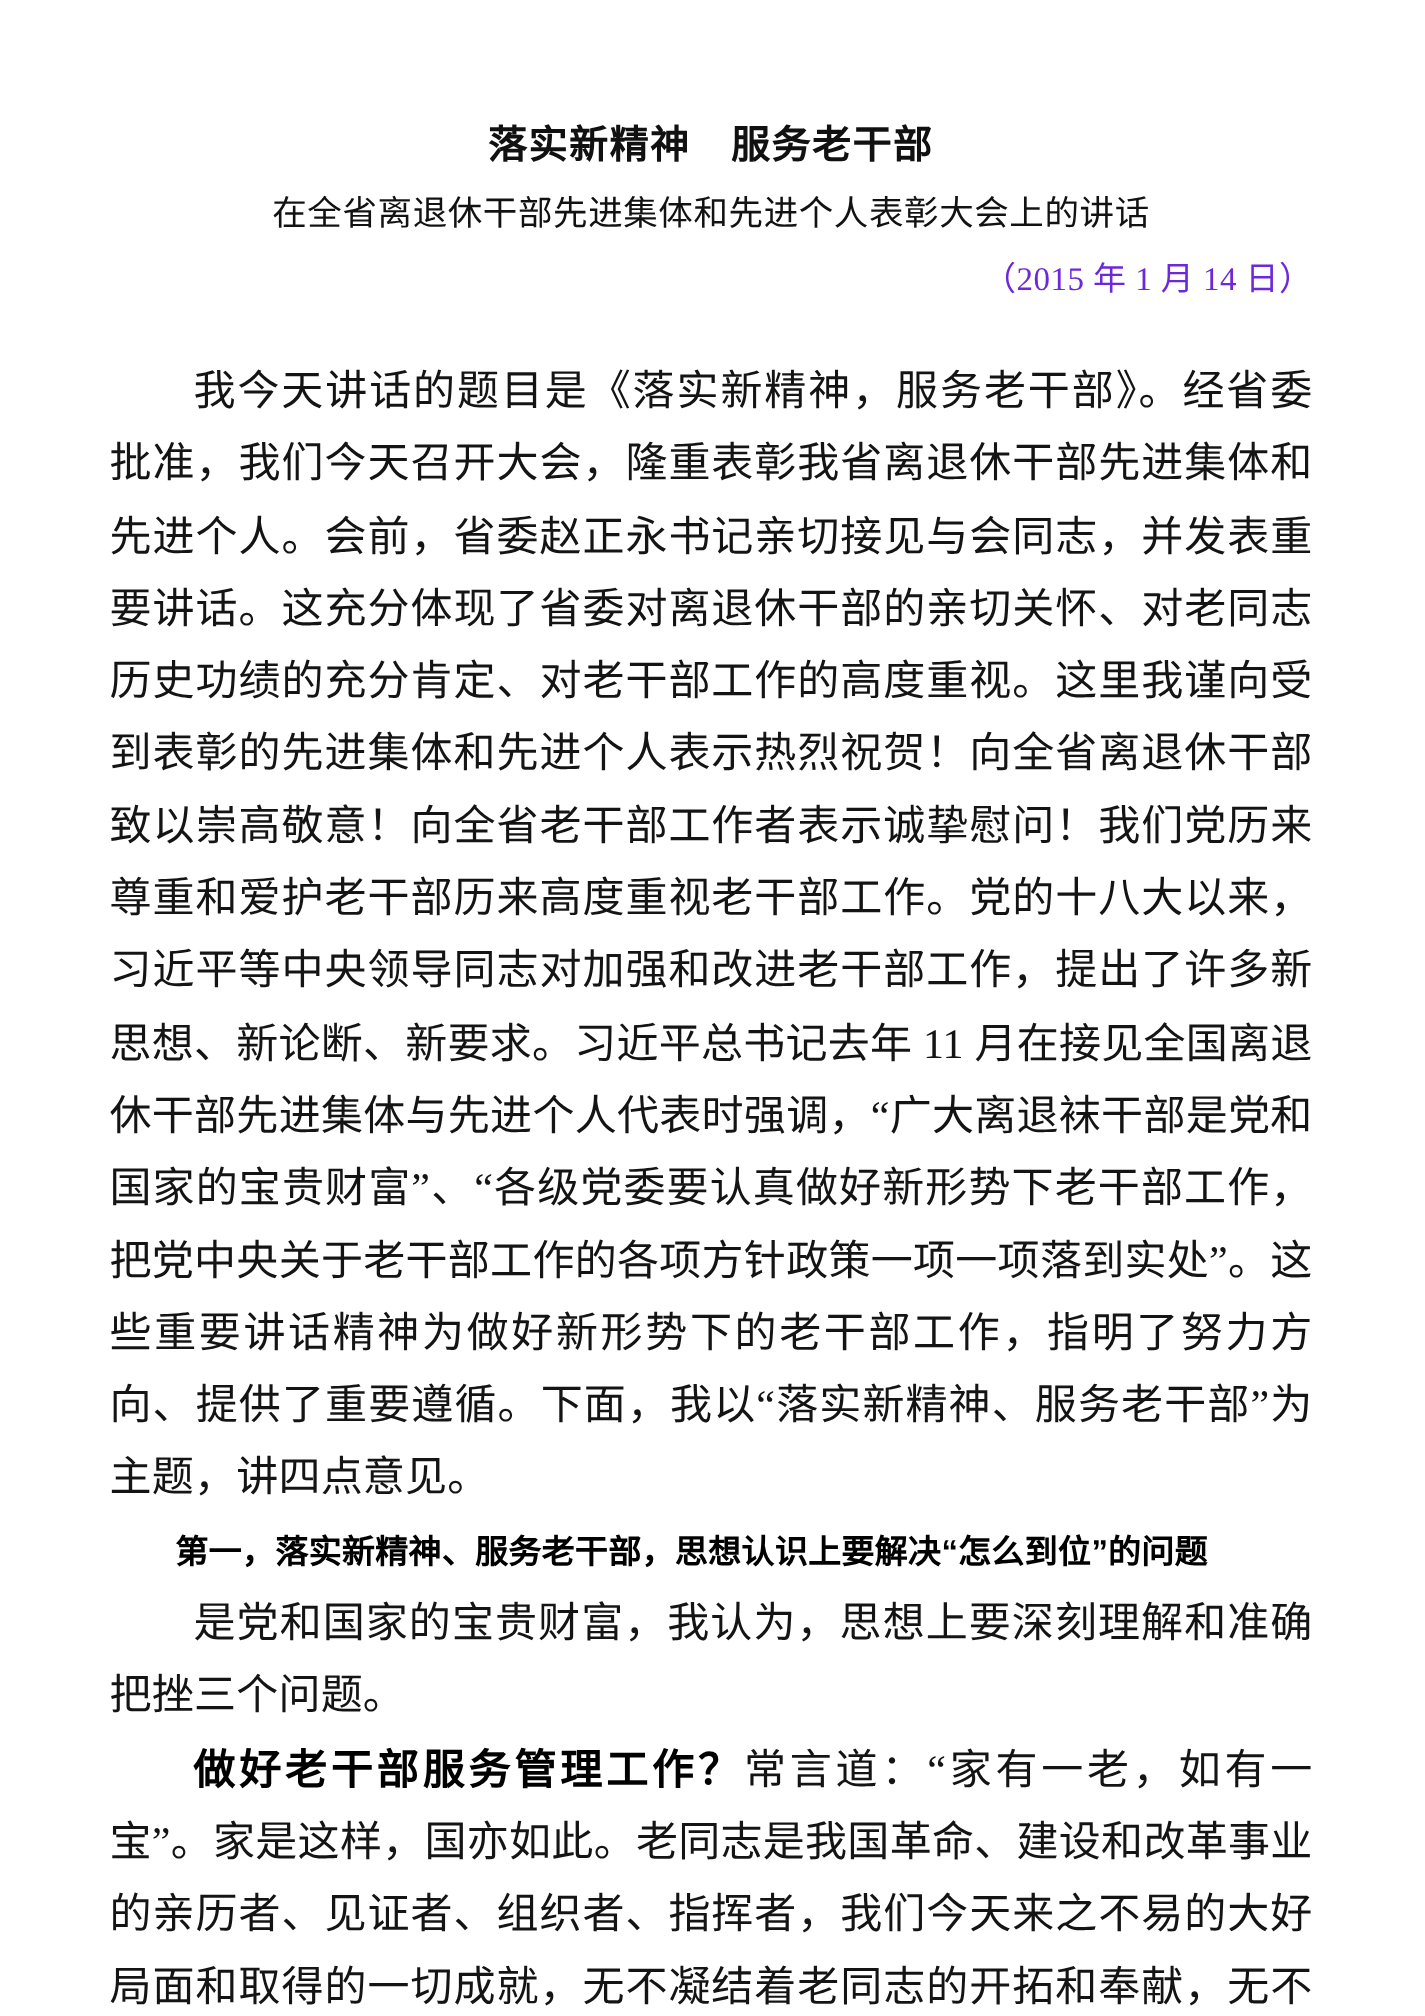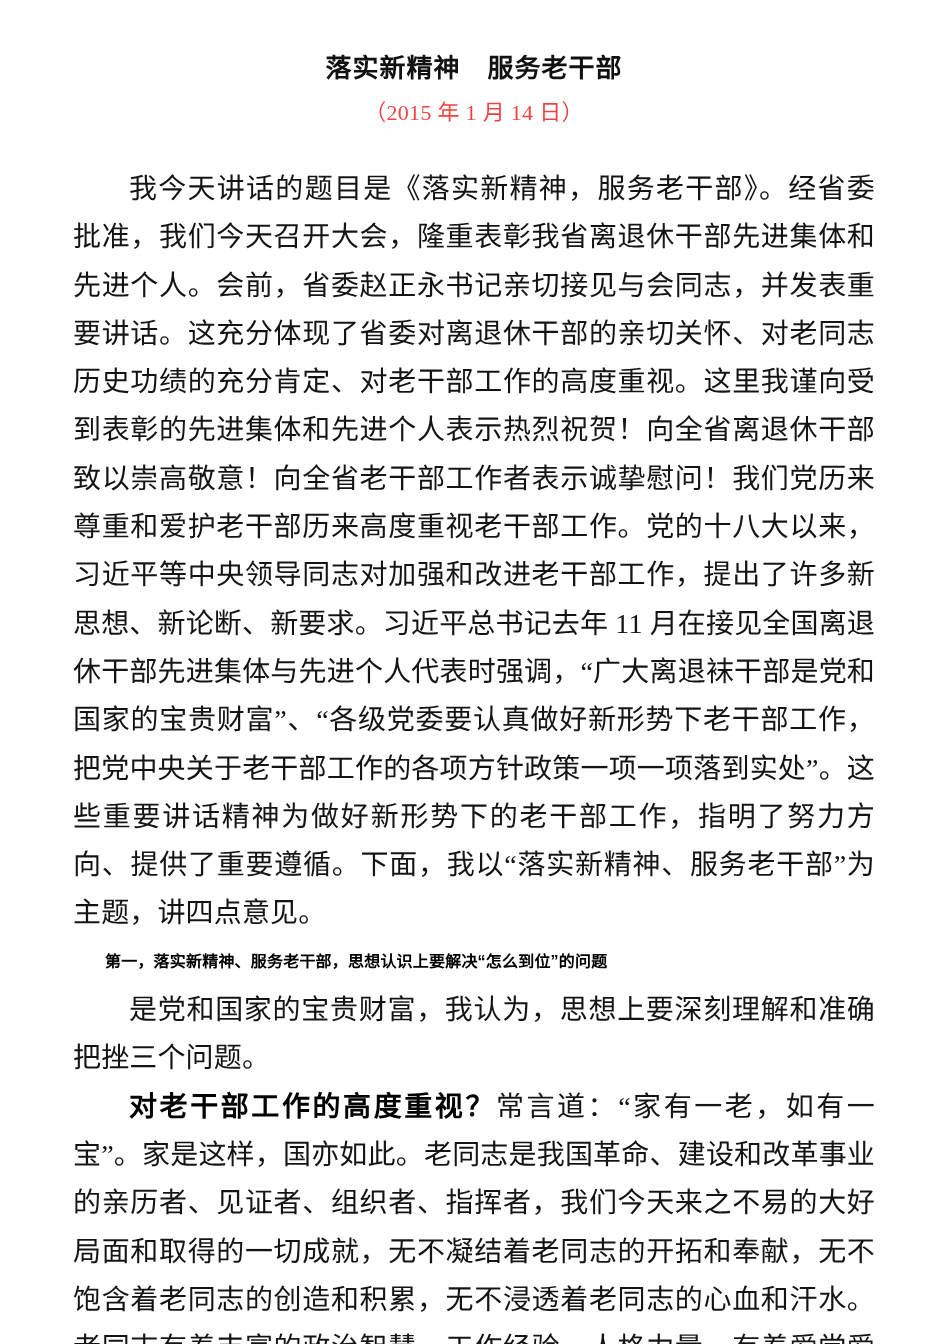--- a/index.html
+++ b/index.html
@@ -22,21 +22,21 @@
   .content {
     position: absolute;
     left: 73px;
     top: 0;
     width: 802px;
   }
 
   
   .doc-title {
     margin: 0;
-    padding-top: 52px;
+    padding-top: 80px;
     text-align: center;
     font-family: "Liberation Serif", "DejaVu Serif", serif;
     font-weight: bold;
     font-size: 26px;
     line-height: 34px;
     letter-spacing: 1px;
     color: #111111;
     white-space: pre;
   }
 
@@ -48,27 +48,27 @@
     font-weight: normal;
     font-size: 23px;
     line-height: 33px;
     letter-spacing: 0.4px;
     color: #121212;
   }
 
   .doc-date {
     margin: 0;
     padding-top: 11px;
-    text-align: center;
+    text-align: right;
     font-family: "Liberation Serif", "DejaVu Serif", serif;
     font-weight: normal;
     font-size: 22px;
     line-height: 32px;
     letter-spacing: 0.3px;
-    color: #ef4444;
+    color: #6d28d9;
   }
 
   
   .body-block {
     padding-top: 36px;
   }
 
   p.para {
     margin: 0;
     font-family: "Liberation Serif", "DejaVu Serif", serif;
@@ -80,21 +80,21 @@
     text-indent: 2em;
     letter-spacing: 0.15px;
     word-break: break-all;
   }
 
   
   p.section-head {
     margin: 0;
     font-family: "Liberation Sans", "DejaVu Sans", sans-serif;
     font-weight: bold;
-    font-size: 16px;
+    font-size: 22px;
     line-height: 48.3px;
     color: #000000;
     text-indent: 2em;
     letter-spacing: 0.2px;
     word-break: break-all;
   }
 
   
   .lead {
     font-family: "Liberation Sans", "DejaVu Sans", sans-serif;
@@ -104,30 +104,31 @@
   }
 </style>
 </head>
 <body>
 
 <div class="page">
   <div class="content">
 
     <h1 class="doc-title">落实新精神　服务老干部</h1>
 
+    <div class="doc-subtitle">在全省离退休干部先进集体和先进个人表彰大会上的讲话</div>
 
     <div class="doc-date">（2015 年 1 月 14 日）</div>
 
     <div class="body-block">
 
       <p class="para">我今天讲话的题目是《落实新精神，服务老干部》。经省委批准，我们今天召开大会，隆重表彰我省离退休干部先进集体和先进个人。会前，省委赵正永书记亲切接见与会同志，并发表重要讲话。这充分体现了省委对离退休干部的亲切关怀、对老同志历史功绩的充分肯定、对老干部工作的高度重视。这里我谨向受到表彰的先进集体和先进个人表示热烈祝贺！向全省离退休干部致以崇高敬意！向全省老干部工作者表示诚挚慰问！我们党历来尊重和爱护老干部历来高度重视老干部工作。党的十八大以来，习近平等中央领导同志对加强和改进老干部工作，提出了许多新思想、新论断、新要求。习近平总书记去年 11 月在接见全国离退休干部先进集体与先进个人代表时强调，“广大离退袜干部是党和国家的宝贵财富”、“各级党委要认真做好新形势下老干部工作，把党中央关于老干部工作的各项方针政策一项一项落到实处”。这些重要讲话精神为做好新形势下的老干部工作，指明了努力方向、提供了重要遵循。下面，我以“落实新精神、服务老干部”为主题，讲四点意见。</p>
 
       <p class="section-head">第一，落实新精神、服务老干部，思想认识上要解决“怎么到位”的问题</p>
 
       <p class="para">是党和国家的宝贵财富，我认为，思想上要深刻理解和准确把挫三个问题。</p>
 
       <p class="para">
-        <span class="lead">对老干部工作的高度重视？</span><span>常言道：“家有一老，如有一宝”。家是这样，国亦如此。老同志是我国革命、建设和改革事业的亲历者、见证者、组织者、指挥者，我们今天来之不易的大好局面和取得的一切成就，无不凝结着老同志的开拓和奉献，无不饱含着老同志的创造和积累，无不浸透着老同志的心血和汗水。老同志有着丰富的政治智慧、工作经验、人格力量，有着爱党爱国忠诚为民、甘于奉献的公仆情怀，有着迎难而上、不畏艰险、敢于担当的鲜明本色，是党和国家的宝贵财富。俗话说：“吃水不忘挖井人”。我们接过了老同志传递下来的“接力棒"，就应牢记老同志的历史贡献、弘扬尊老敬老的光荣传统、多做排忧解难的实事。这是党和人民的事业坚守根脉、继往开来的关键所在。</span>
+        <span class="lead">做好老干部服务管理工作？</span><span>常言道：“家有一老，如有一宝”。家是这样，国亦如此。老同志是我国革命、建设和改革事业的亲历者、见证者、组织者、指挥者，我们今天来之不易的大好局面和取得的一切成就，无不凝结着老同志的开拓和奉献，无不饱含着老同志的创造和积累，无不浸透着老同志的心血和汗水。老同志有着丰富的政治智慧、工作经验、人格力量，有着爱党爱国忠诚为民、甘于奉献的公仆情怀，有着迎难而上、不畏艰险、敢于担当的鲜明本色，是党和国家的宝贵财富。俗话说：“吃水不忘挖井人”。我们接过了老同志传递下来的“接力棒"，就应牢记老同志的历史贡献、弘扬尊老敬老的光荣传统、多做排忧解难的实事。这是党和人民的事业坚守根脉、继往开来的关键所在。</span>
       </p>
 
     </div>
   </div>
 </div>
 
 </body></html>

